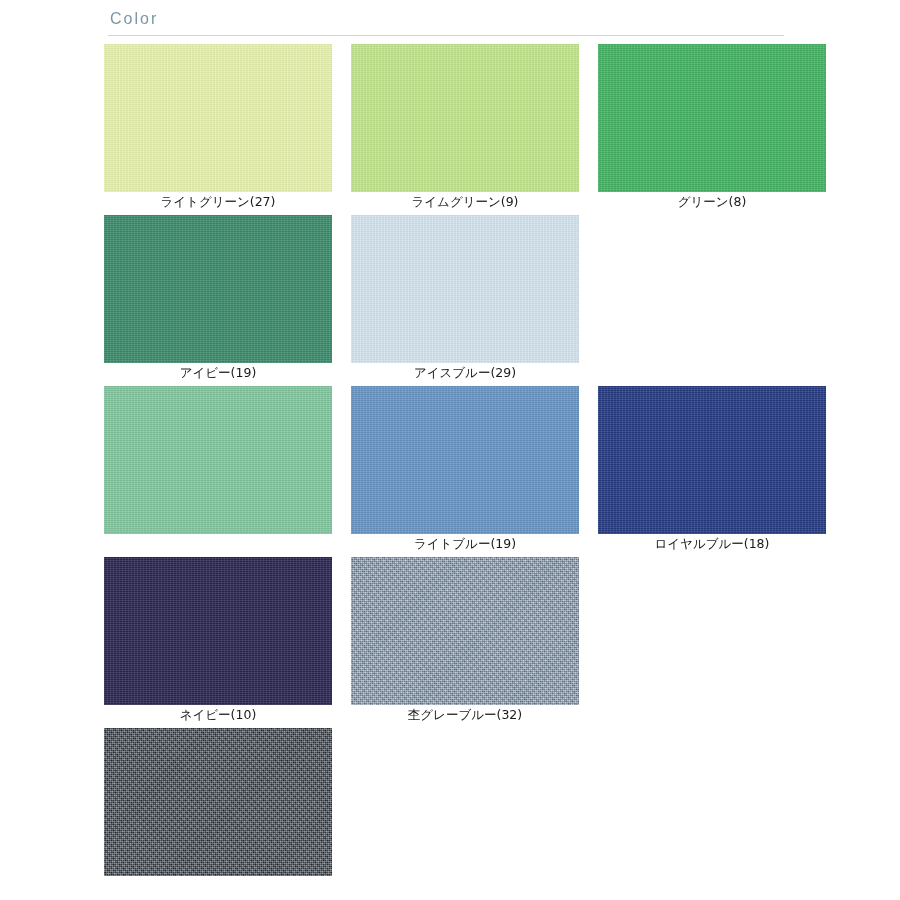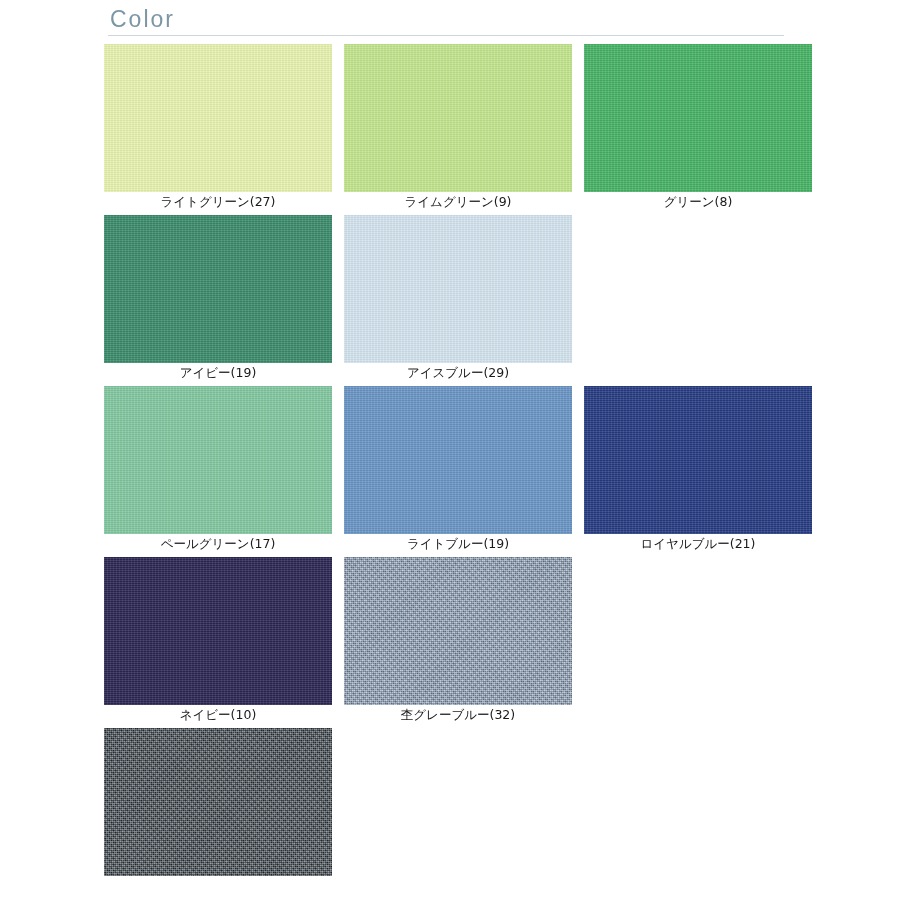--- a/index.html
+++ b/index.html
@@ -22,21 +22,21 @@
   }
 
   
   .header {
     position: absolute;
     left: 108px;
     top: 8px;
     width: 676px;
   }
   .header-title {
-    font-size: 23px;
+    font-size: 16px;
     letter-spacing: 2px;
     color: #7c96a4;
     font-weight: normal;
     line-height: 22px;
     padding: 0 0 5px 2px;
     margin: 0;
   }
   .header-rule {
     height: 1px;
     width: 100%;
@@ -45,21 +45,21 @@
 
   
   .grid {
     position: absolute;
     left: 104px;
     top: 44px;
     width: 692px;
   }
   .row {
     display: flex;
-    gap: 12px;
+    gap: 19px;
     margin-bottom: 3px;
   }
   .cell {
     width: 228px;
   }
   .swatch {
     width: 228px;
     height: 148px;
     position: relative;
     overflow: hidden;
@@ -136,33 +136,32 @@
             <div class="weave"></div>
           </div>
           <div class="caption">アイスブルー(29)</div>
         </div>
       </div>
       <div class="row">
         <div class="cell">
           <div class="swatch tex-plain" style="background: rgb(129, 199, 159);">
             <div class="weave"></div>
           </div>
-          <div class="caption">ペールグリーン(17)</div>
         </div>
         <div class="cell">
           <div class="swatch tex-plain" style="background: rgb(104, 148, 196);">
             <div class="weave"></div>
           </div>
           <div class="caption">ライトブルー(19)</div>
         </div>
         <div class="cell">
           <div class="swatch tex-plain" style="background: rgb(37, 58, 128);">
             <div class="weave"></div>
           </div>
-          <div class="caption">ロイヤルブルー(21)</div>
+          <div class="caption">ロイヤルブルー(18)</div>
         </div>
       </div>
       <div class="row">
         <div class="cell">
           <div class="swatch tex-plain" style="background: rgb(42, 37, 81);">
             <div class="weave"></div>
           </div>
           <div class="caption">ネイビー(10)</div>
         </div>
         <div class="cell">

